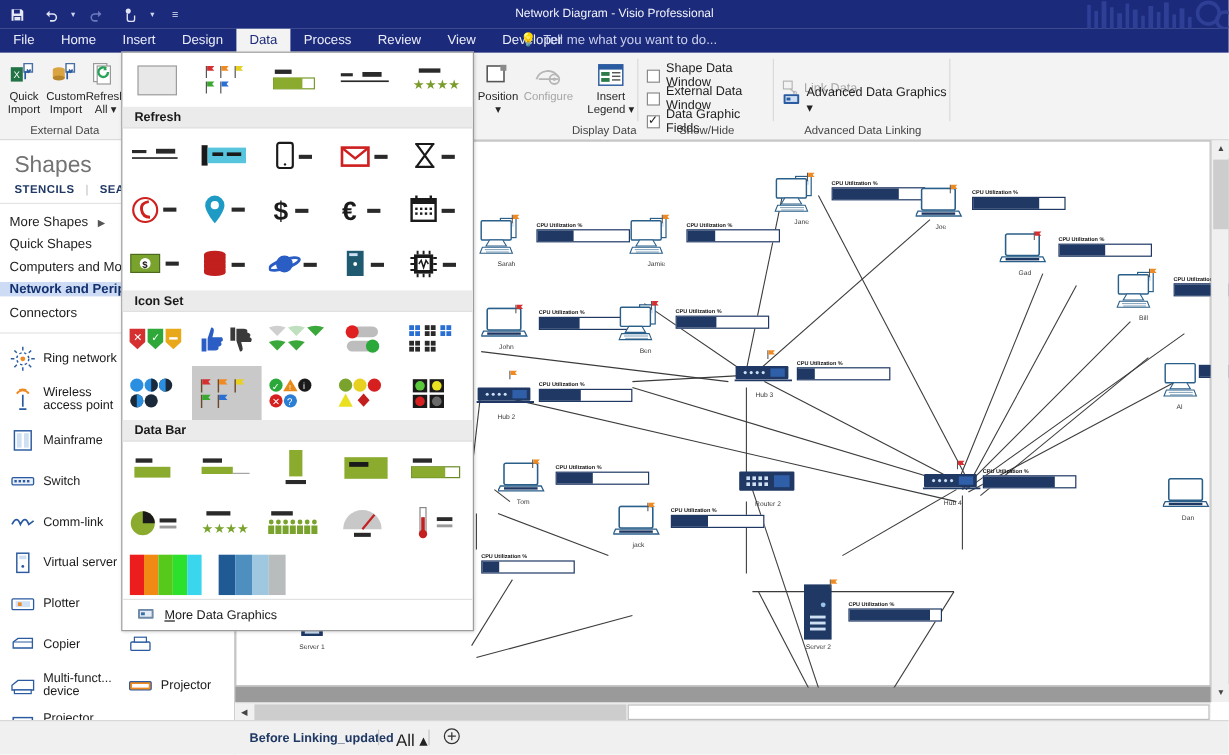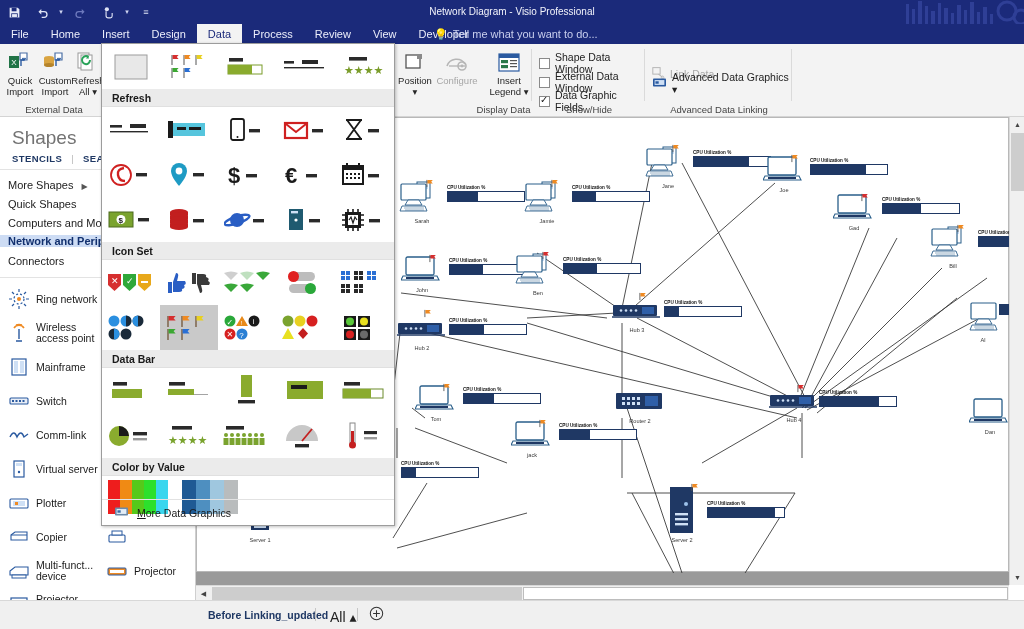--- a/index.html
+++ b/index.html
@@ -1547,21 +1547,20 @@
         <svg width="46" height="30" viewBox="0 0 46 30">
             <rect x="10" y="2" width="5" height="20" fill="#fff" stroke="#888"></rect>
             <rect x="11" y="10" width="3" height="12" fill="#c42020"></rect>
             <circle cx="12.5" cy="24" r="3.5" fill="#c42020"></circle>
             <rect x="24" y="10" width="13" height="3.2" fill="#2a2a2a"></rect>
             <rect x="24" y="16" width="13" height="2.4" fill="#9a9a9a"></rect>
           </svg>
       </div>
     </div>
 
-    <div class="gal-head">Color by Value</div>
     <div class="gal-row">
       <div class="gal-cell" style="width:74px; height:42px;">
         <svg width="62" height="34" viewBox="0 0 62 34">
             <rect x="0" y="0" width="12" height="34" fill="#ee1d1d"></rect>
             <rect x="12" y="0" width="12" height="34" fill="#f08a14"></rect>
             <rect x="24" y="0" width="12" height="34" fill="#56c91a"></rect>
             <rect x="36" y="0" width="12" height="34" fill="#2ce02c"></rect>
             <rect x="48" y="0" width="12" height="34" fill="#3ad6ee"></rect>
           </svg>
       </div>

